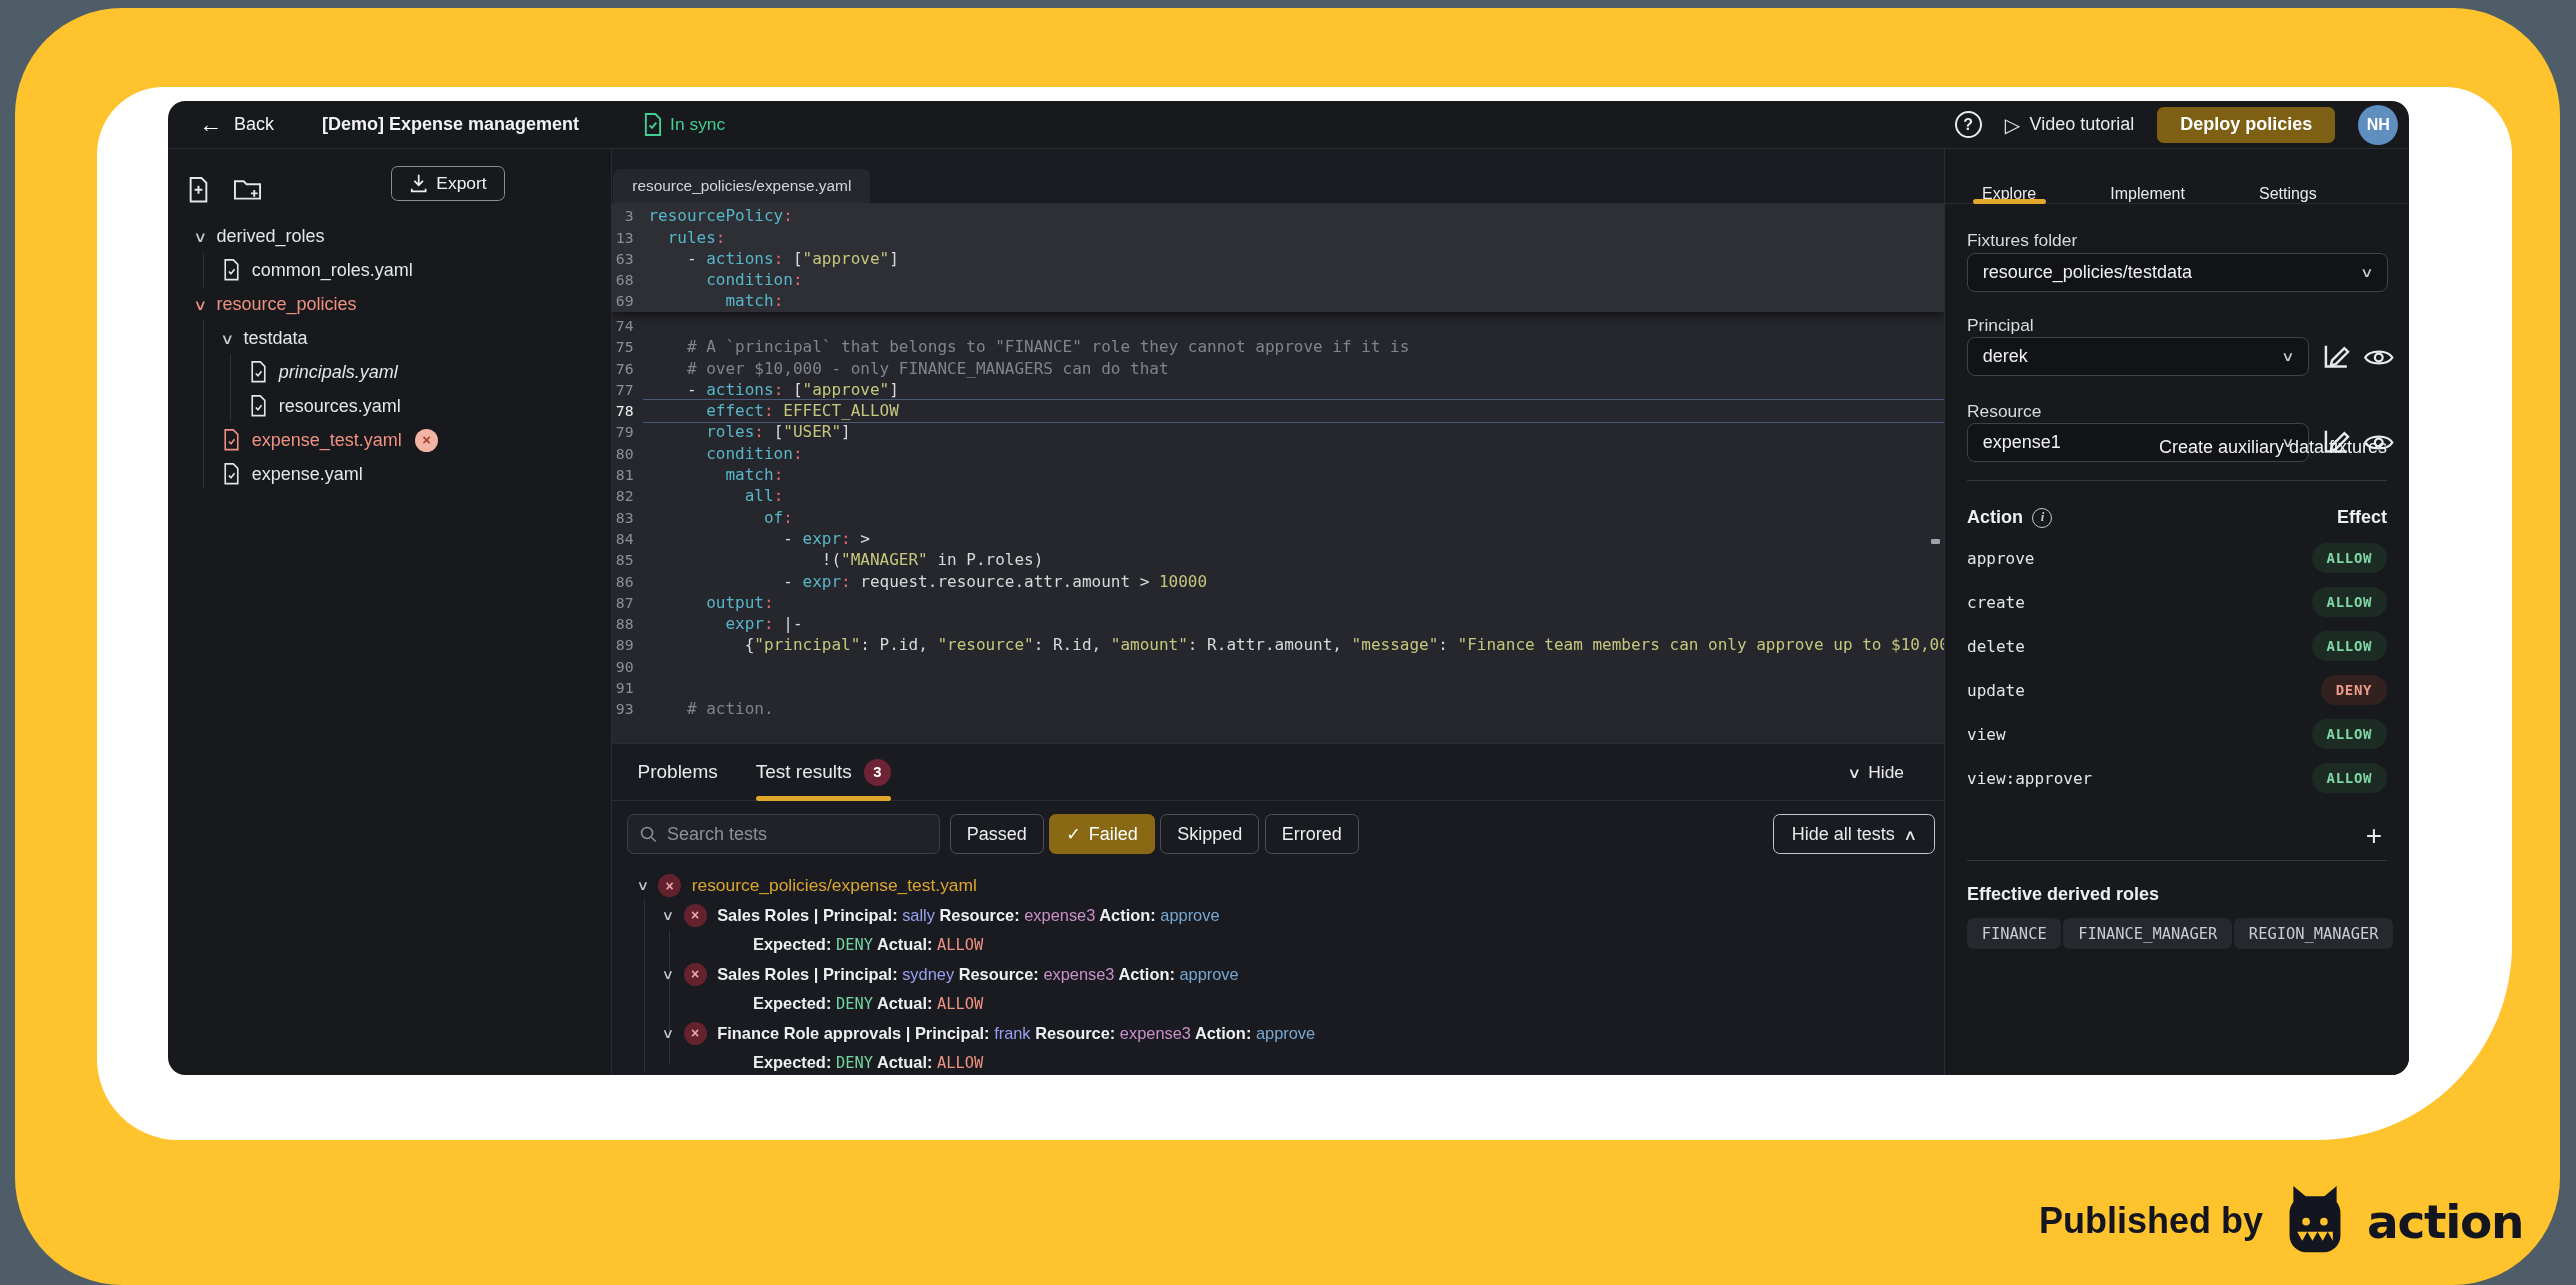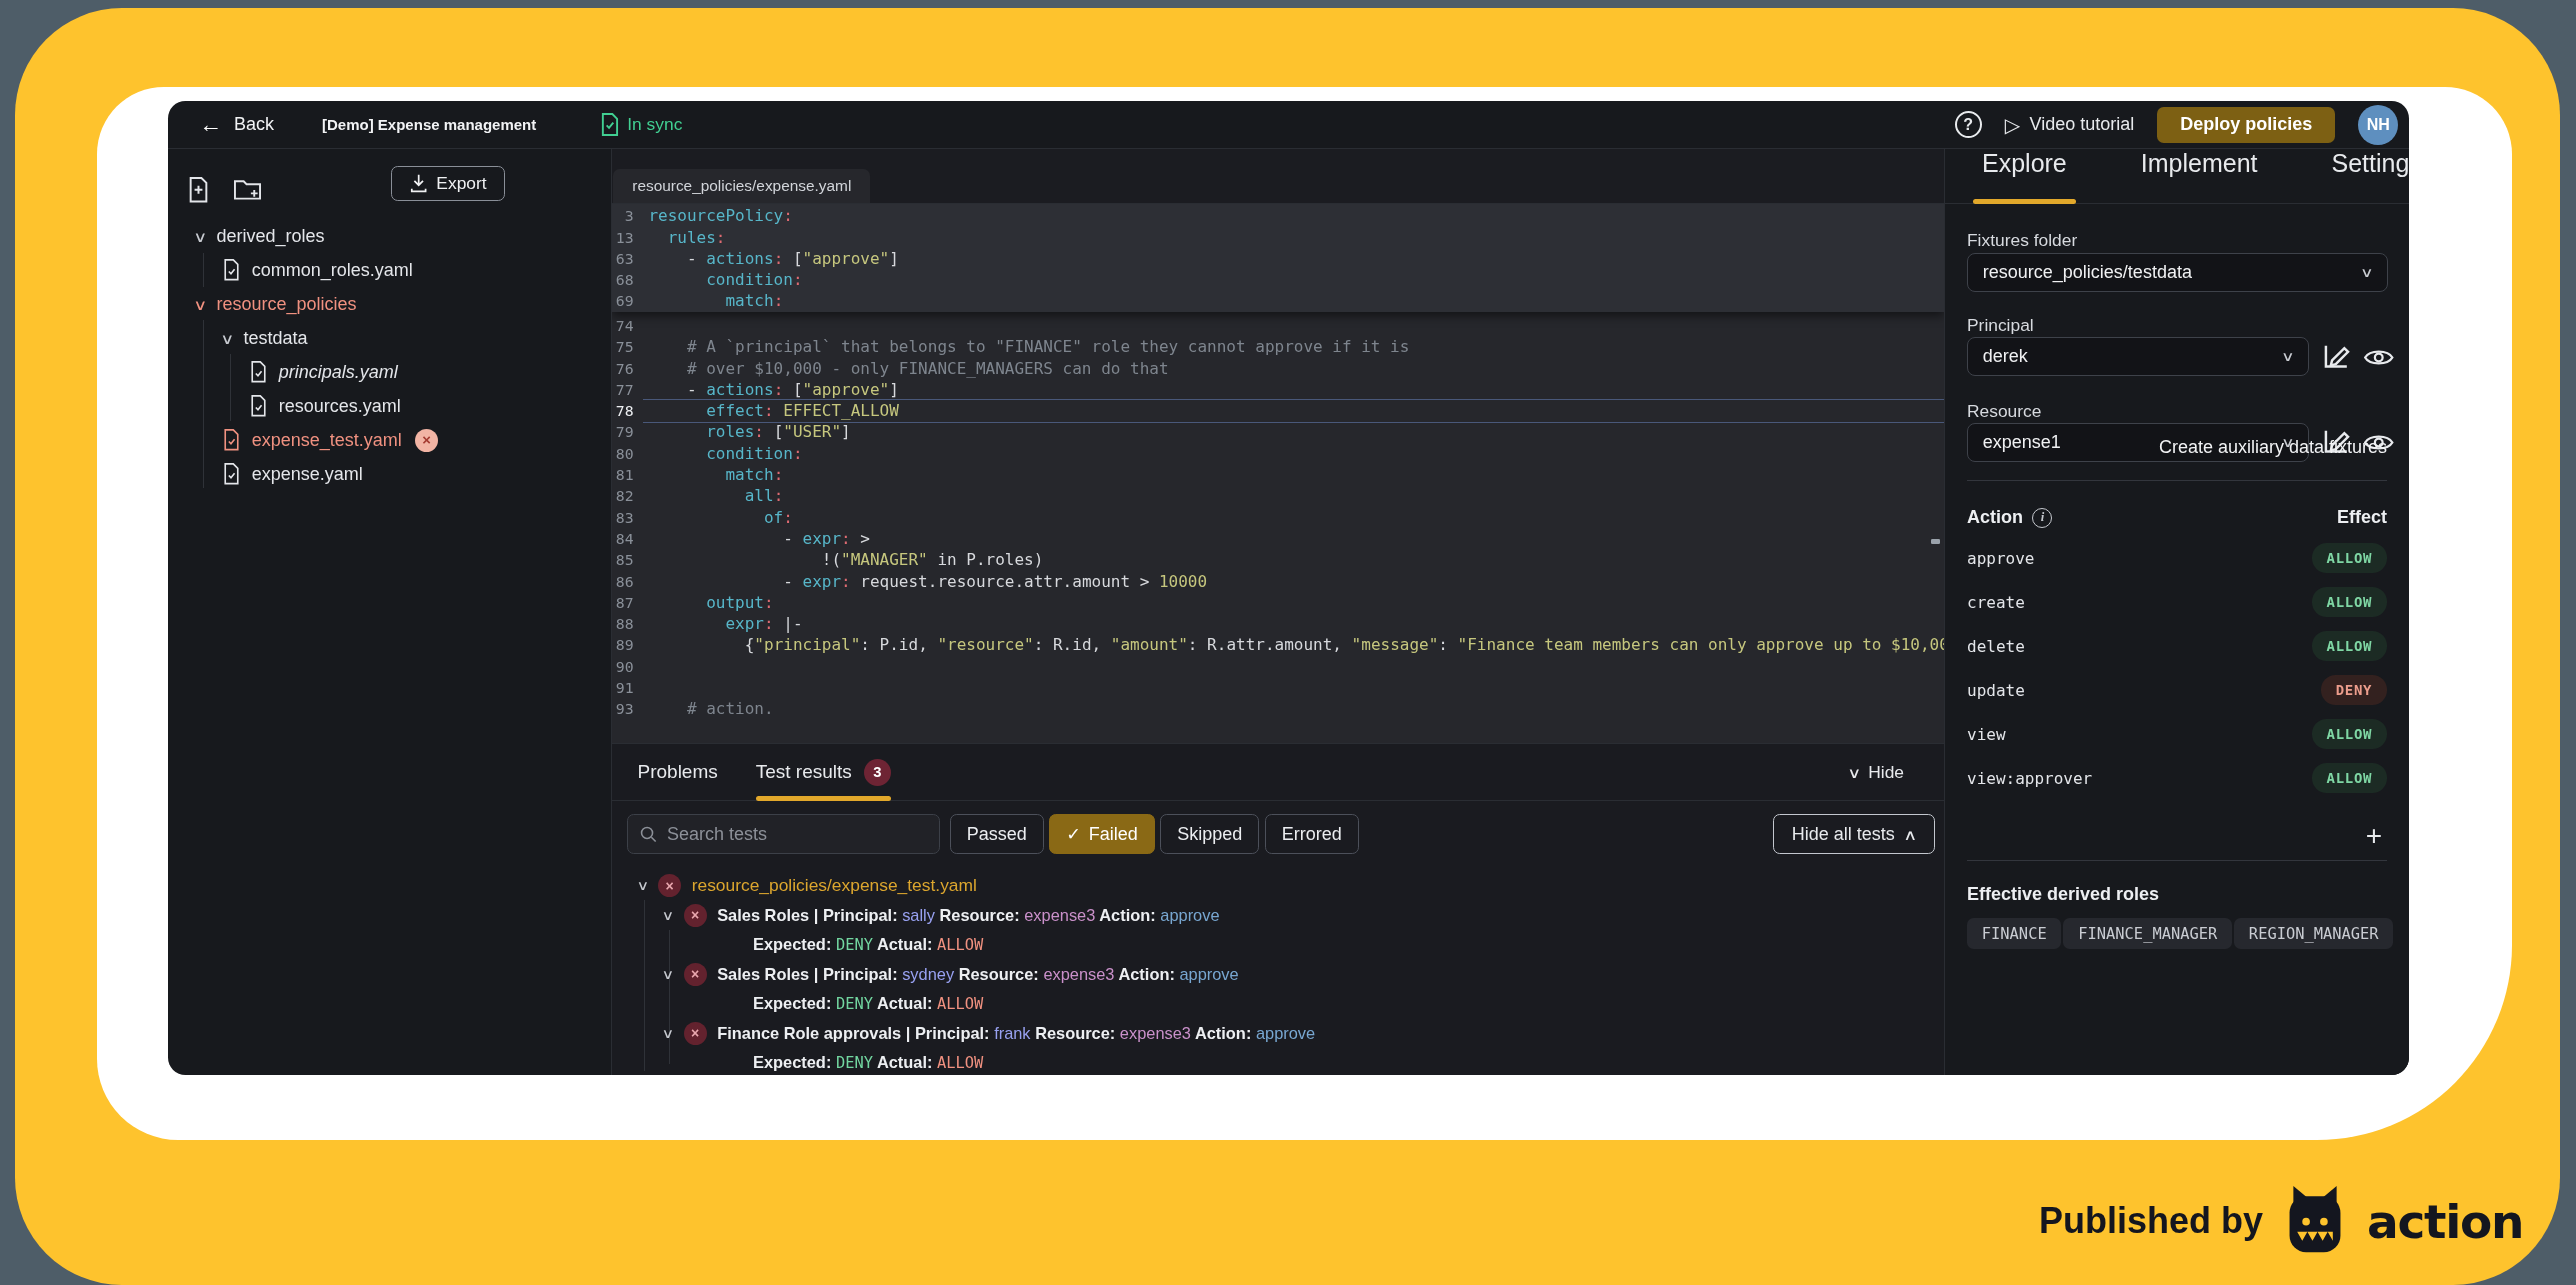--- a/index.html
+++ b/index.html
@@ -11,21 +11,21 @@
   .white-panel { position:absolute; left:97px; top:87px; width:2415px; height:1053px; background:#FFFFFF; border-radius:67px 67px 195px 81px; }
 
   
   .app { position:absolute; left:168px; top:101px; width:2241px; height:974px; background:#17191D; border-radius:17.4px; overflow:hidden; color:#E8EAED; }
 
   
   .topbar { position:absolute; left:0; top:0; width:100%; height:48px; display:flex; align-items:center; border-bottom:1.3px solid #2A2D33; }
   .back-group { display:flex; align-items:center; gap:12px; margin-left:31px; cursor:pointer; }
   .back-arrow { font-size:23px; color:#fff; }
   .back-label { font-size:18px; color:#F2F3F5; font-weight:500; }
-  .win-title { margin-left:48px; font-size:15px; font-weight:600; color:#F2F3F5; }
+  .win-title { margin-left:48px; font-size:18px; font-weight:600; color:#F2F3F5; }
   .sync { margin-left:64px; display:flex; align-items:center; gap:8px; color:#41CF92; font-size:17.4px;text-align:center; }
   .sync svg { display:block; }
   .topbar-right { margin-left:auto; display:flex; align-items:center; gap:23px; margin-right:10.7px; }
   .help-circle { width:27px; height:27px; border:2px solid #E8EAED; border-radius:50%; display:flex; align-items:center; justify-content:center; font-size:16px; font-weight:600; cursor:pointer; }
   .video-group { display:flex; align-items:center; gap:9.4px; cursor:pointer; }
   .play-tri { font-size:20px; }
   .video-label { font-size:18px; }
   .deploy-btn { background:#7D6013; color:#fff; font-size:18px; font-weight:600; padding:0 23px; height:36px; display:flex; align-items:center; border-radius:6.7px; cursor:pointer; }
   .avatar { width:40px; height:40px; border-radius:50%; background:#5E8FBF; display:flex; align-items:center; justify-content:center; font-size:16px; font-weight:700; color:#fff; }
 
@@ -87,21 +87,21 @@
   .trow.file .flabel { color:#DCA62E; font-size:17.4px;text-align:right; }
   .trow.test { padding-left:51px; }
   .trow.result { padding-left:107px; margin-left:34px; }
   .trow .b { font-weight:700; color:#EDEFF2; }
   .tv-principal { color:#98A1F1; } .tv-resource { color:#CA90CA; } .tv-action { color:#78A7D1; }
   .tv-deny { color:#72D6A0; font-family:"DejaVu Sans Mono",monospace; font-size:15.4px; } .tv-allow { color:#F09180; font-family:"DejaVu Sans Mono",monospace; font-size:15.4px; }
   .list-guide { position:absolute; width:1.3px; background:#2F3238; }
 
   
   .rtabs { position:absolute; left:0; top:0; width:100%; height:55px; border-bottom:1.3px solid #2A2D33; display:flex; align-items:center; padding-left:37px; gap:74px; }
-  .rtab { font-size:25px; color:#E8EAED; cursor:pointer; position:relative; height:100%; display:flex; align-items:flex-start; }
+  .rtab { font-size:16px; color:#E8EAED; cursor:pointer; position:relative; height:100%; display:flex; align-items:flex-end; }
   .rtab.active::after { content:""; position:absolute; left:-9.4px; right:-9.4px; bottom:-1.3px; height:5.4px; background:#E2A82B; border-radius:2.7px; }
   .rlabel { position:absolute; left:22px; font-size:17.4px; color:#D7DADF; }
   .dd { position:absolute; height:39px; background:#121317; border:1.3px solid #3E424A; border-radius:8px; display:flex; align-items:center; padding:0 14.8px; font-size:18px; color:#F0F1F3; cursor:pointer; }
   .dd .dd-chev { margin-left:auto; font-size:13.4px; color:#C9CCD2; transform:scaleX(1.4); }
   .icon-btn { position:absolute; width:29.5px; height:29.5px; color:#E8EAED; cursor:pointer; }
   .icon-btn svg { display:block; }
   .create-aux { position:absolute; right:22px; font-size:18px; font-weight:500; color:#F2F3F5; cursor:pointer; }
   .rdivider { position:absolute; left:22px; right:22px; height:1.3px; background:#33363D; }
   .action-header { position:absolute; left:22px; right:22px; display:flex; align-items:center; font-size:18px; font-weight:600; color:#EDEFF2; }
   .info-circle { width:20px; height:20px; border:1.3px solid #C6C9CF; border-radius:50%; font-size:12.7px; color:#C6C9CF; display:flex; align-items:center; justify-content:center; margin-left:9.4px; font-style:italic; font-family:"Liberation Serif",serif; }

